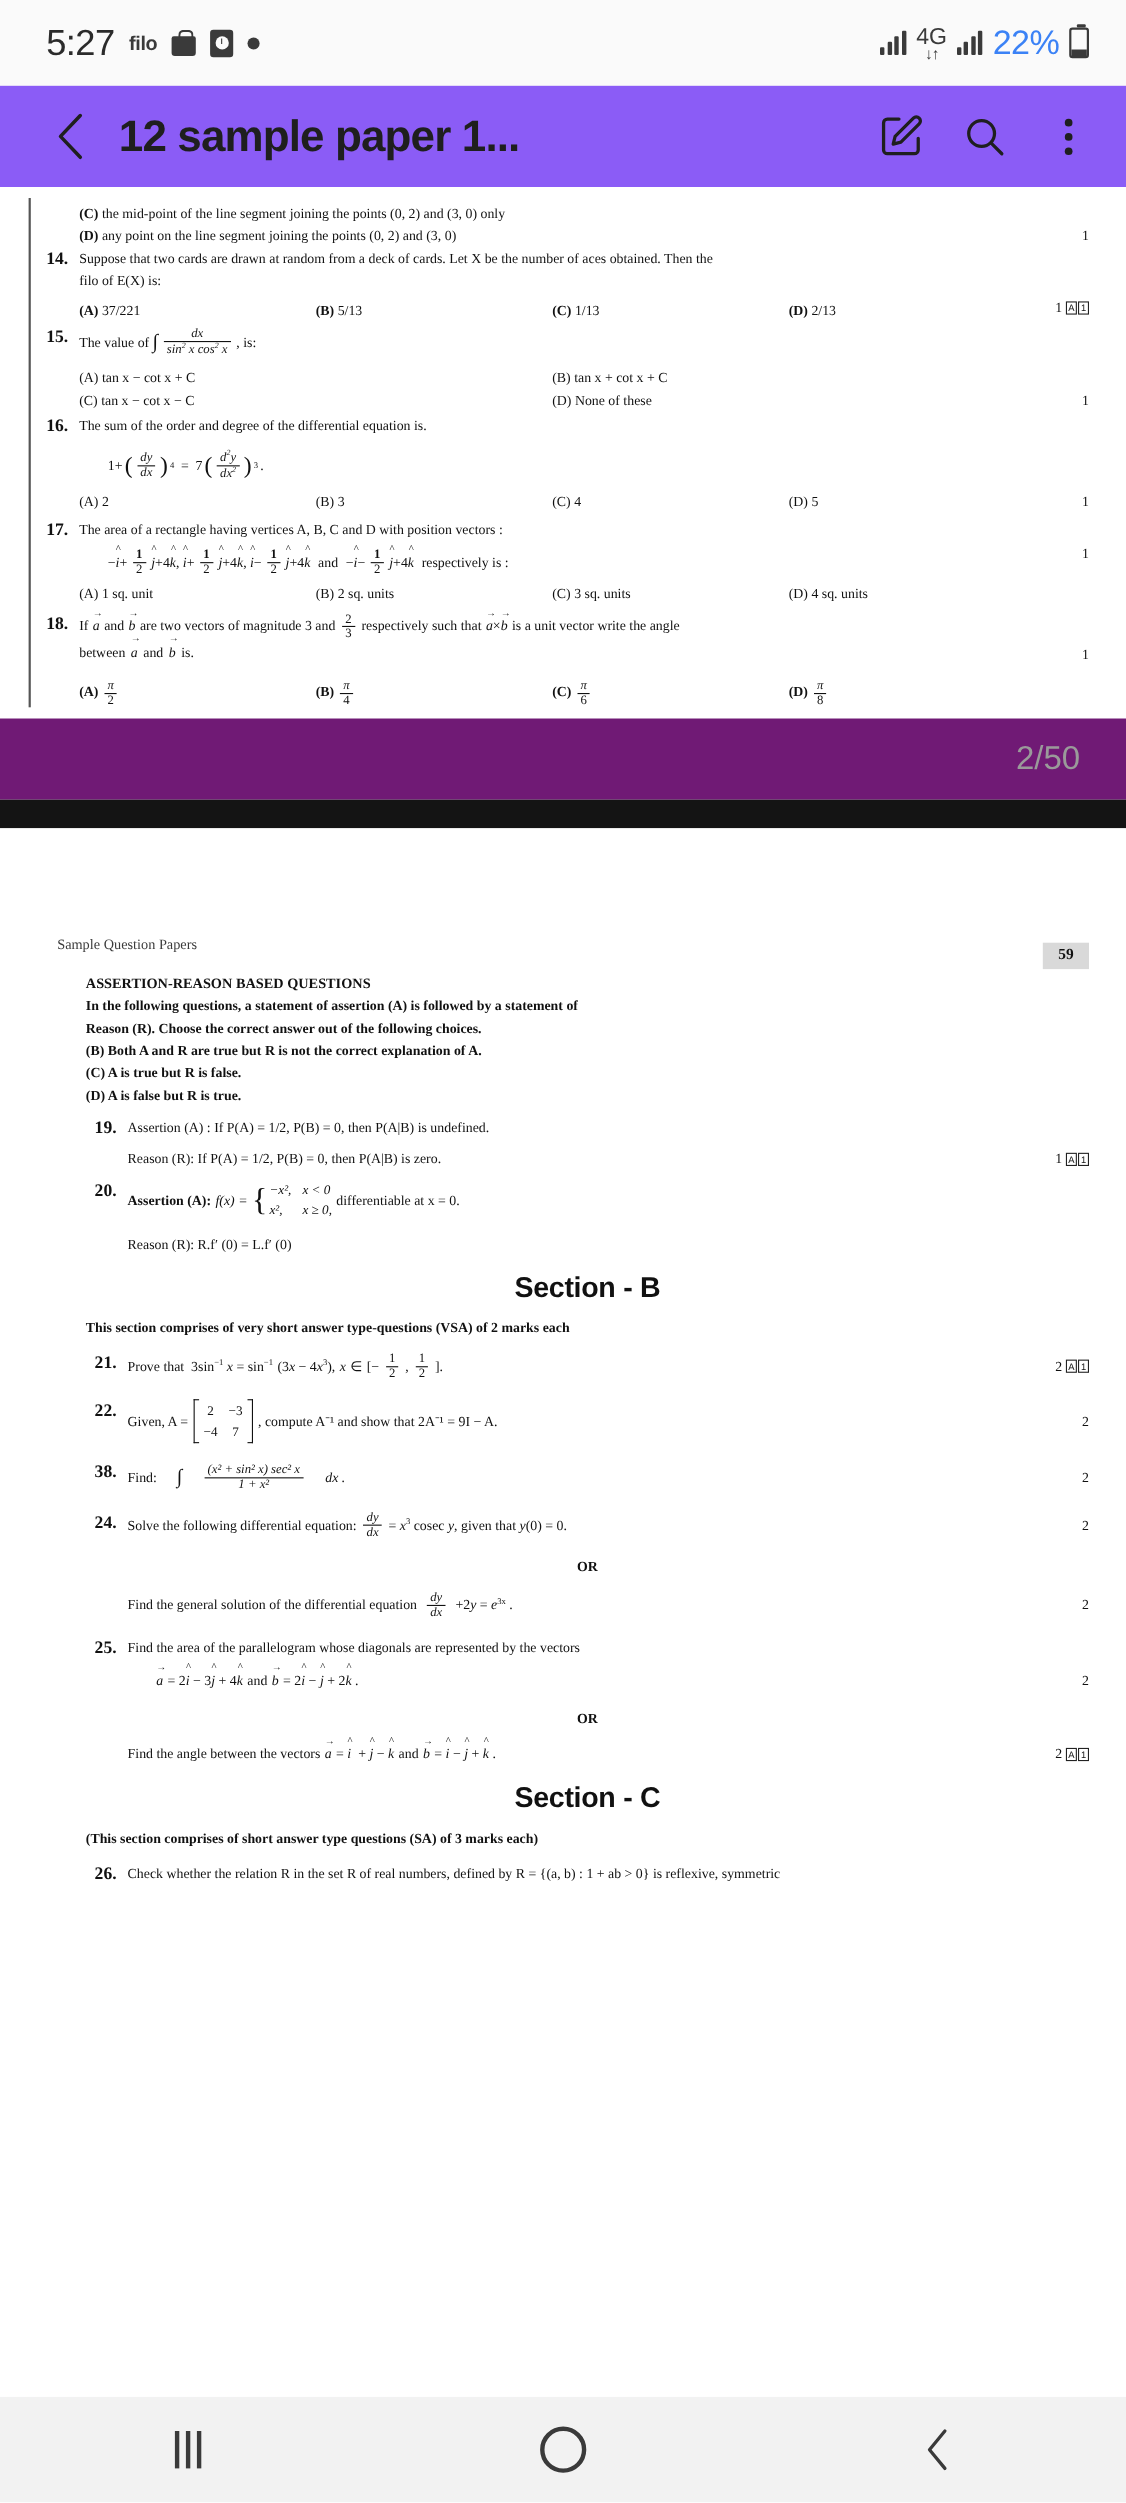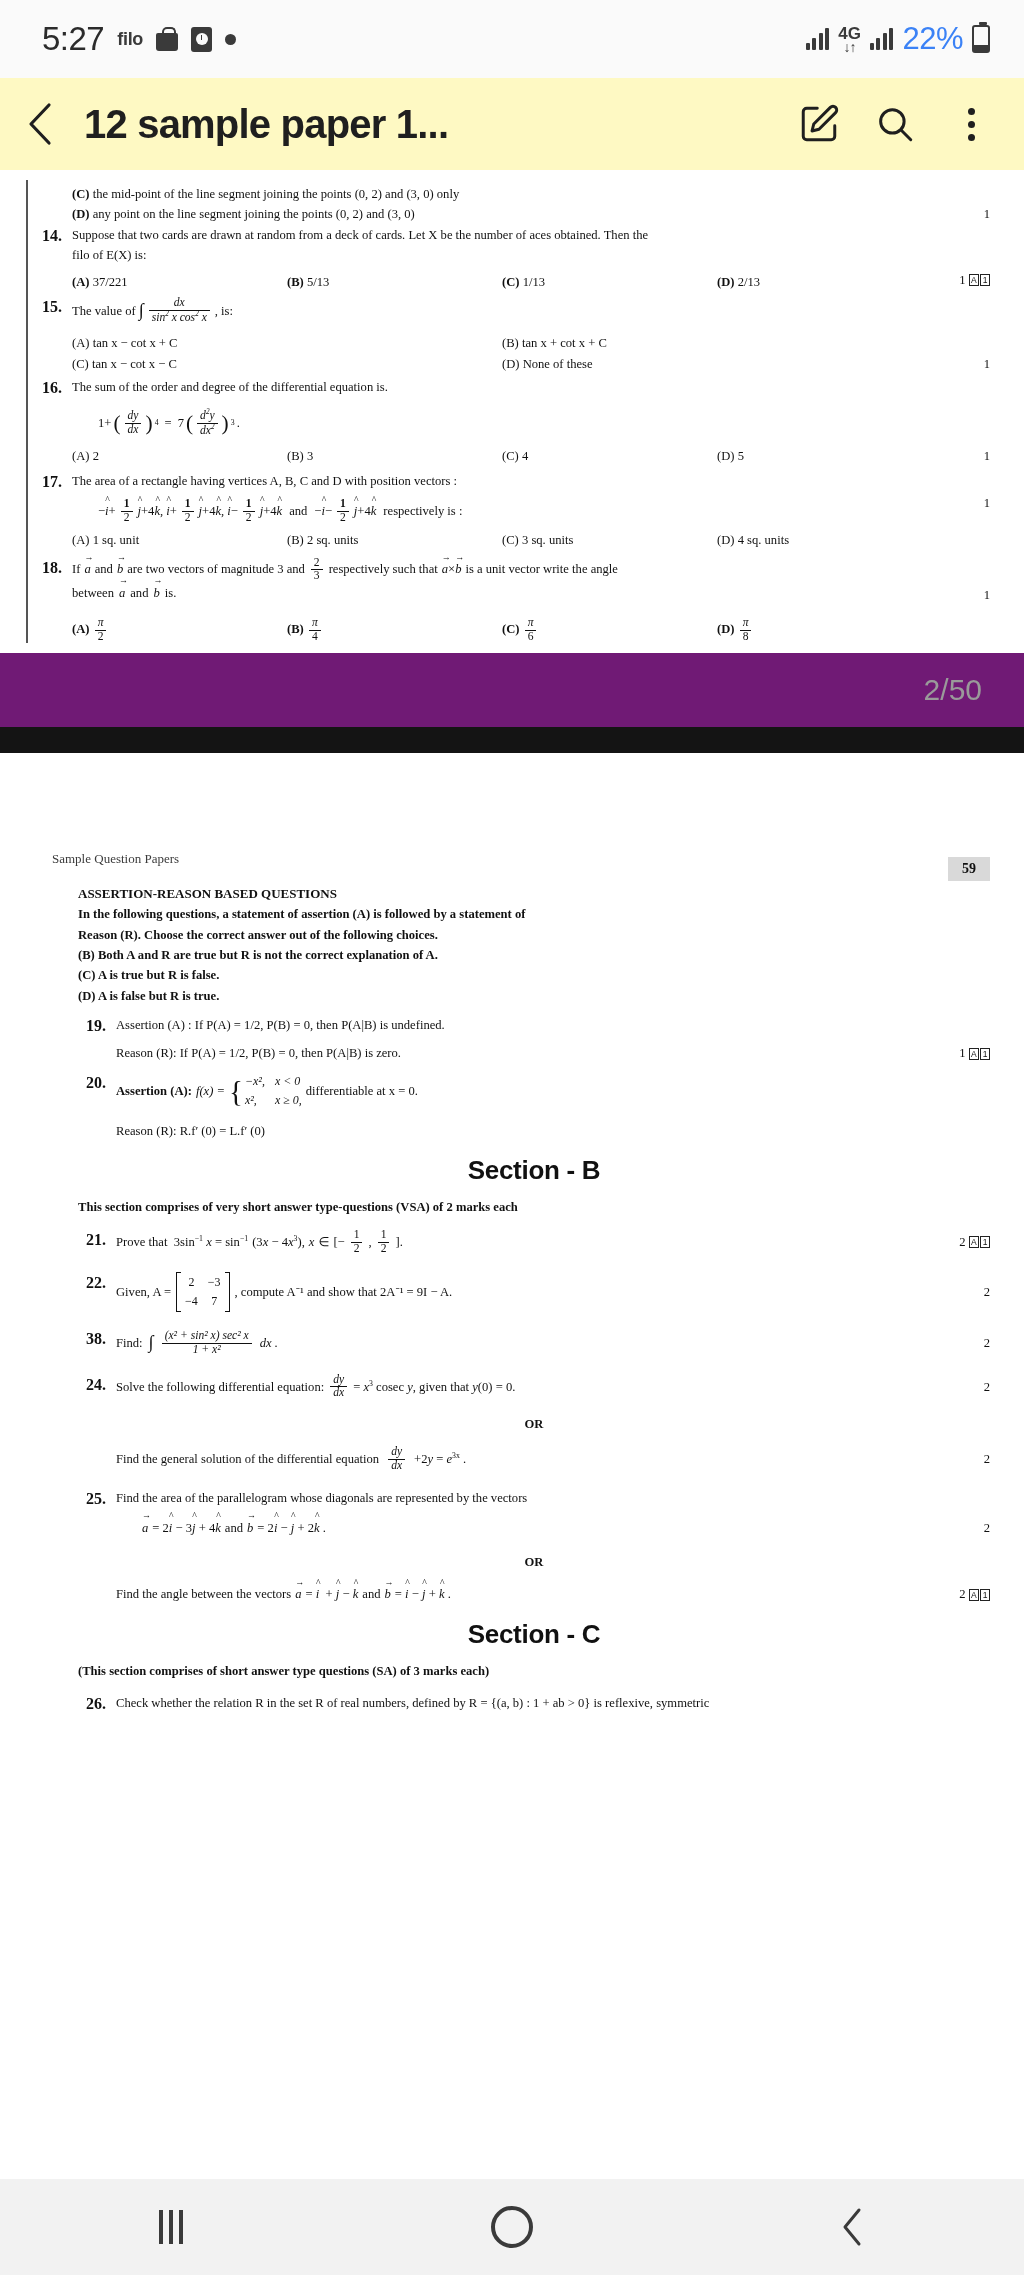--- a/index.html
+++ b/index.html
@@ -72,43 +72,43 @@
   .sb-right { display: flex; align-items: center; gap: 9px; }
   .ic-signal {
     display: flex; align-items: flex-end; gap: 2.5px; height: 22px;
   }
   .ic-signal i { display:block; width: 4px; background: #3a3a3a; border-radius: 1px; }
   .ic-signal i:nth-child(1){ height: 7px; }
   .ic-signal i:nth-child(2){ height: 12px; }
   .ic-signal i:nth-child(3){ height: 17px; }
   .ic-signal i:nth-child(4){ height: 22px; }
   .ic-4g { display:flex; flex-direction: column; align-items: center; line-height: 1; }
-  .ic-4g .lbl { font-size: 17px; font-weight: bold; color:#3a3a3a; }
+  .ic-4g .lbl { font-size: 21px; font-weight: normal; color:#3a3a3a; }
   .ic-4g .arr { font-size: 14px; color:#3a3a3a; margin-top:-2px; letter-spacing:-1px;}
   .sb-batt-pct { font-size: 31px; color:#3b82f6; letter-spacing:-0.5px; }
   .ic-batt {
     width: 18px; height: 28px;
     border: 2.5px solid #3a3a3a;
     border-radius: 3px;
     position: relative;
     display:flex; align-items:flex-end;
   }
   .ic-batt:before {
     content:""; position:absolute; left:5px; top:-5px;
     width:8px; height:3px; background:#3a3a3a; border-radius:1px;
   }
   .ic-batt i { display:block; width:100%; height:25%; background:#3a3a3a; }
 
   
   .appbar {
     height: 92px;
-    background: #fef9c3;
+    background: #8b5cf6;
     display: flex;
     align-items: center;
-    padding: 0 26px 0 12px;
+    padding: 0 26px 0 36px;
     gap: 6px;
   }
   .back-btn {
     width: 56px; height: 56px;
     display:flex; align-items:center; justify-content:center;
     flex: 0 0 auto;
   }
   .back-btn svg { display:block; }
   .appbar-title {
     font-size: 40px;
@@ -712,21 +712,21 @@
           <div class="mark" style="align-self:center;">
             <span>2</span>
           </div>
         </div>
 
         <div class="withmark" style="margin-top:16px">
           <div class="content">
             <div class="qrow">
               <div class="qnum">38.</div>
               <div class="qbody">
-                <div style="display:flex;align-items:center;gap:6px">
+                <div style="display:flex;align-items:center;gap:18px">
                   <span>Find:</span>
                   <span class="bigint">∫</span>
                   <span class="frac">
                     <span class="num it">(x² + sin² x) sec² x</span>
                     <span class="den it">1 + x²</span>
                   </span>
                   <span class="it">dx .</span>
                 </div>
               </div>
             </div>

